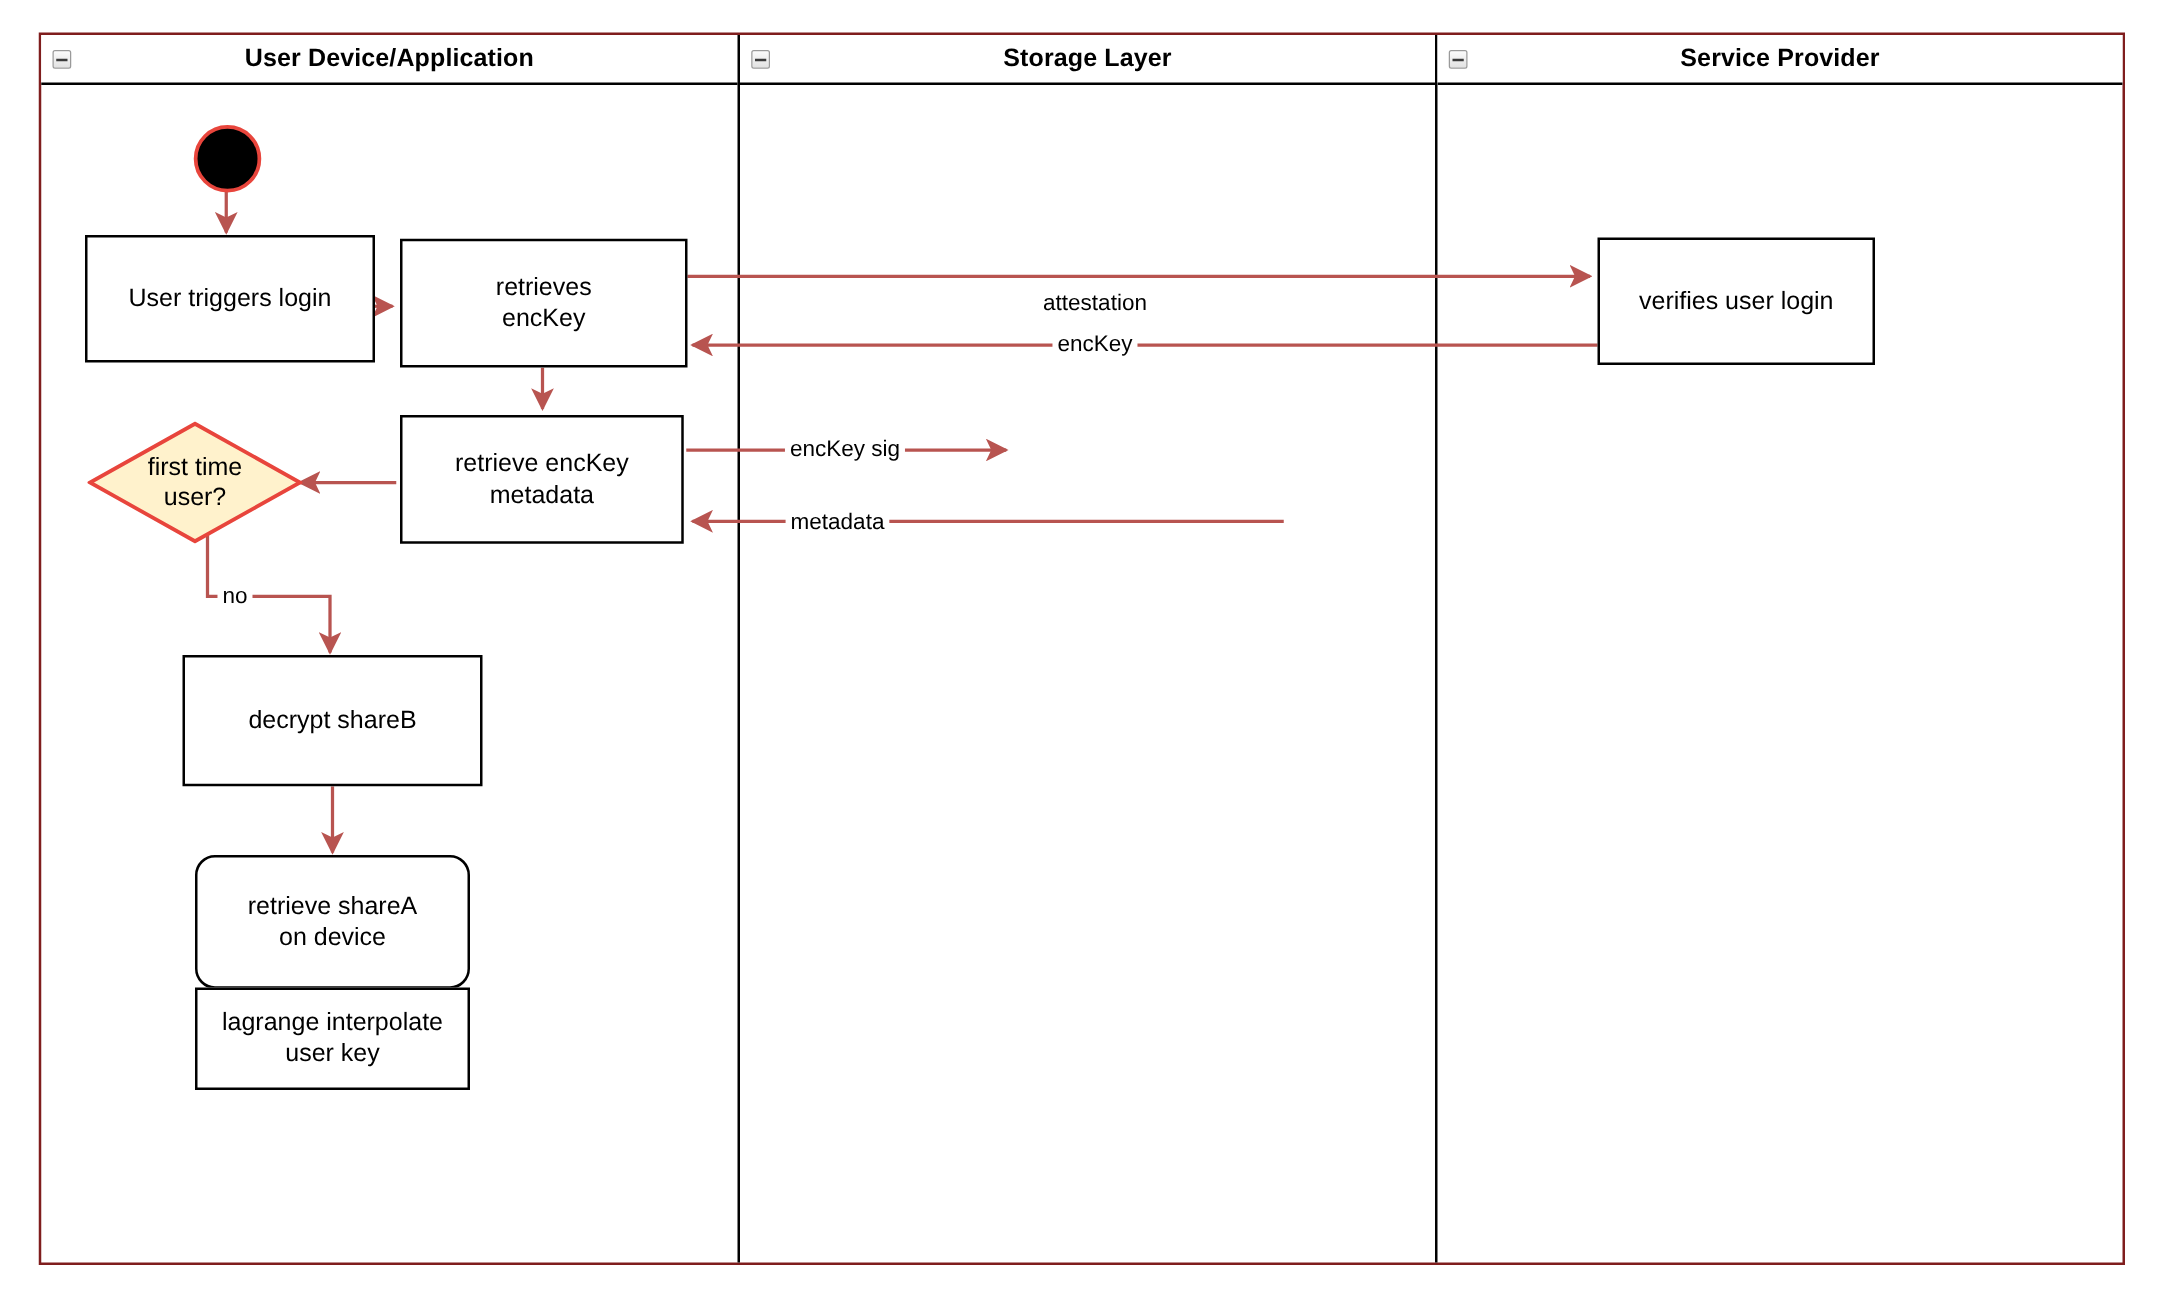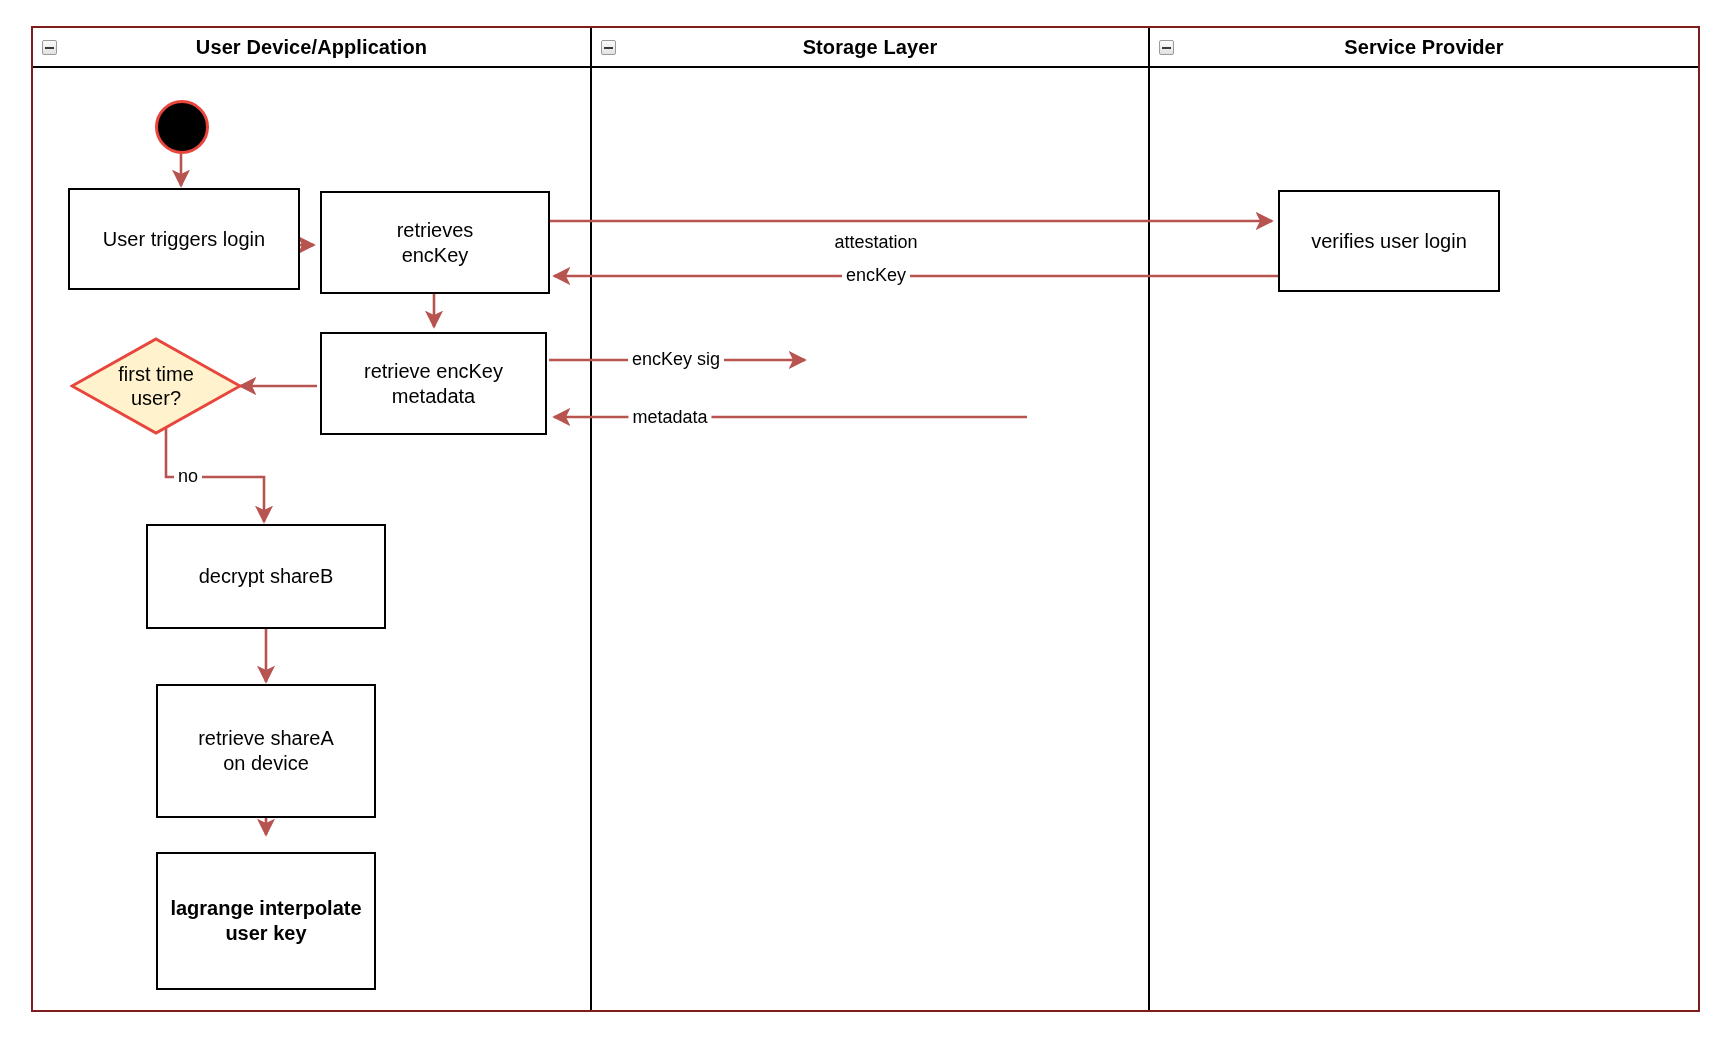--- a/index.html
+++ b/index.html
@@ -230,26 +230,26 @@
       <polygon points="86,2 170,49 86,96 2,49" fill="#fff2cc" stroke="#e8453c" stroke-width="3"></polygon>
     </svg>
     <span class="dtext">first time
 user?</span>
   </div>
 
   <div class="node" style="left:146px; top:524px; width:240px; height:105px;">
     <span>decrypt shareB</span>
   </div>
 
-  <div class="node" style="left:156px; top:684px; width:220px; height:134px;">
+  <div class="node" style="left:156px; top:684px; width:220px; height:107px;border-radius:16px;">
     <span>retrieve shareA
 on device</span>
   </div>
 
-  <div class="node" style="left:156px; top:852px; width:220px; height:138px;font-weight:bold;">
+  <div class="node" style="left:156px; top:790px; width:220px; height:82px;">
     <span>lagrange interpolate
 user key</span>
   </div>
 
 
   <div class="node" style="left:1278px; top:190px; width:222px; height:102px;">
     <span>verifies user login</span>
   </div>
 
 </div>

